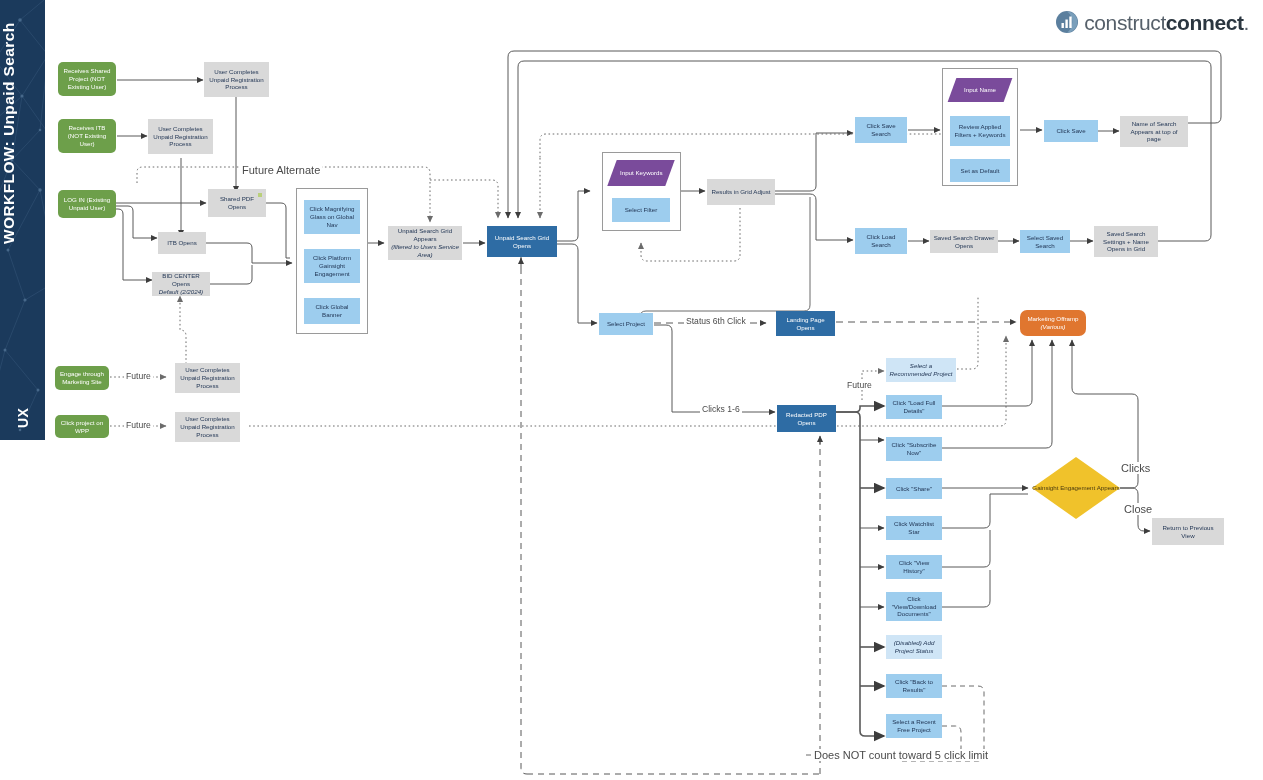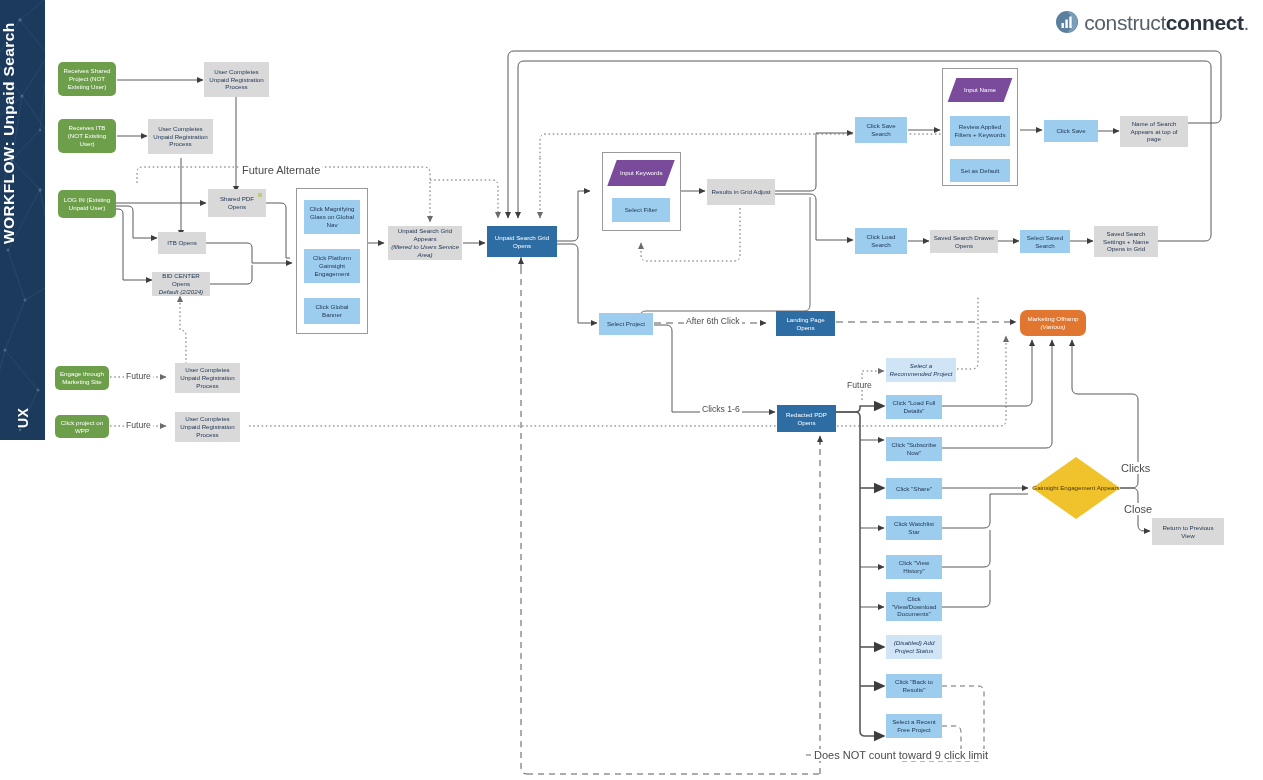--- a/index.html
+++ b/index.html
@@ -420,19 +420,19 @@
   </div>
 
   <div class="node n-grey" style="left:1152px;top:518px;width:72px;height:27px;">
       <span>Return to Previous View</span>
     </div>
 
   <div class="edge-label sm" style="left:240px;top:164px;">Future Alternate</div>
   <div class="edge-label" style="left:124px;top:371px;">Future</div>
   <div class="edge-label" style="left:124px;top:420px;">Future</div>
   <div class="edge-label" style="left:845px;top:380px;">Future</div>
-  <div class="edge-label" style="left:684px;top:316px;">After 6th Click</div>
+  <div class="edge-label" style="left:684px;top:316px;">Status 6th Click</div>
   <div class="edge-label" style="left:700px;top:404px;">Clicks 1-6</div>
   <div class="edge-label sm" style="left:1119px;top:462px;">Clicks</div>
   <div class="edge-label sm" style="left:1122px;top:503px;">Close</div>
-  <div class="edge-label sm" style="left:812px;top:749px;">Does NOT count toward 9 click limit</div>
+  <div class="edge-label sm" style="left:812px;top:749px;">Does NOT count toward 5 click limit</div>
 
 </div>
 
 </body></html>

